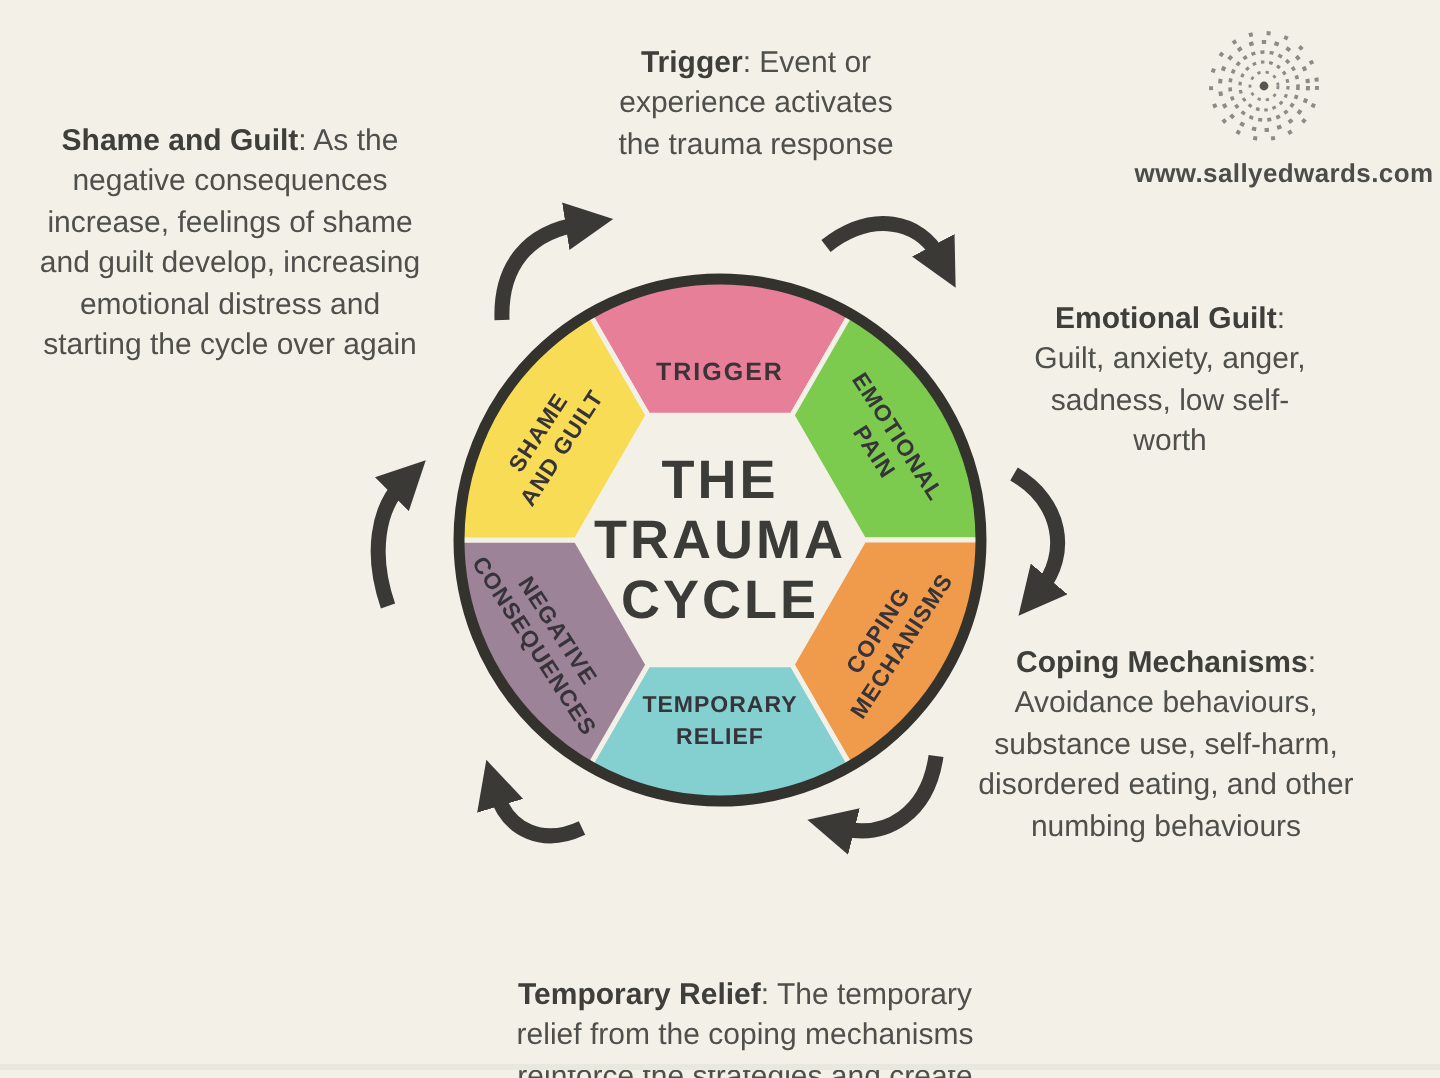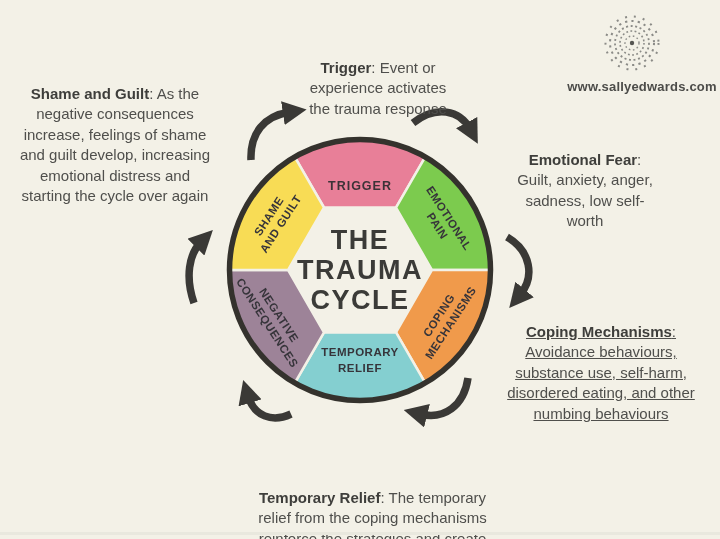--- a/index.html
+++ b/index.html
@@ -120,34 +120,34 @@
     <g transform="translate(632,43)" stroke="#8b8b87" fill="none">
       <circle r="2.2" fill="#555551" stroke="none"></circle>
       <circle r="7" stroke-width="1.4" stroke-dasharray="1.6 2.6"></circle>
       <circle r="12" stroke-width="1.6" stroke-dasharray="1.8 2.4"></circle>
       <circle r="17" stroke-width="1.8" stroke-dasharray="2 2.6"></circle>
       <circle r="22" stroke-width="2" stroke-dasharray="2.2 4.2"></circle>
       <circle r="26.5" stroke-width="2" stroke-dasharray="2 7"></circle>
     </g>
   </svg>
 
-  <div class="note" style="left:298px;top:22px;width:160px;margin-top:36px;">
+  <div class="note" style="left:298px;top:22px;width:160px;">
     <b>Trigger</b><span>: Event or experience activates the trauma response</span>
   </div>
 
-  <div class="note" style="left:17px;top:61px;width:196px;margin-top:23px;">
+  <div class="note" style="left:17px;top:61px;width:196px;">
     <b>Shame and Guilt</b><span>: As the negative consequences increase, feelings of shame and guilt develop, increasing emotional distress and starting the cycle over again</span>
   </div>
 
   <div class="note" style="left:517px;top:150px;width:136px;">
-    <b>Emotional Fear</b><span>: Guilt, anxiety, anger, sadness, low self-worth</span>
+    <b>Emotional Guilt</b><span>: Guilt, anxiety, anger, sadness, low self-worth</span>
   </div>
 
 
-  <div class="note" style="left:505px;top:322px;width:192px;text-decoration:underline;">
+  <div class="note" style="left:487px;top:322px;width:192px;">
     <b>Coping Mechanisms</b><span>: Avoidance behaviours, substance use, self-harm, disordered eating, and other numbing behaviours</span>
   </div>
 
   <div class="note" style="left:255px;top:443px;width:235px;margin-top:45px;">
     <b>Temporary Relief</b><span>: The temporary relief from the coping mechanisms reinforce the strategies and create a cycle</span>
   </div>
 
   <div class="website">www.sallyedwards.com</div>
 
   <div class="bottom-edge"></div>

